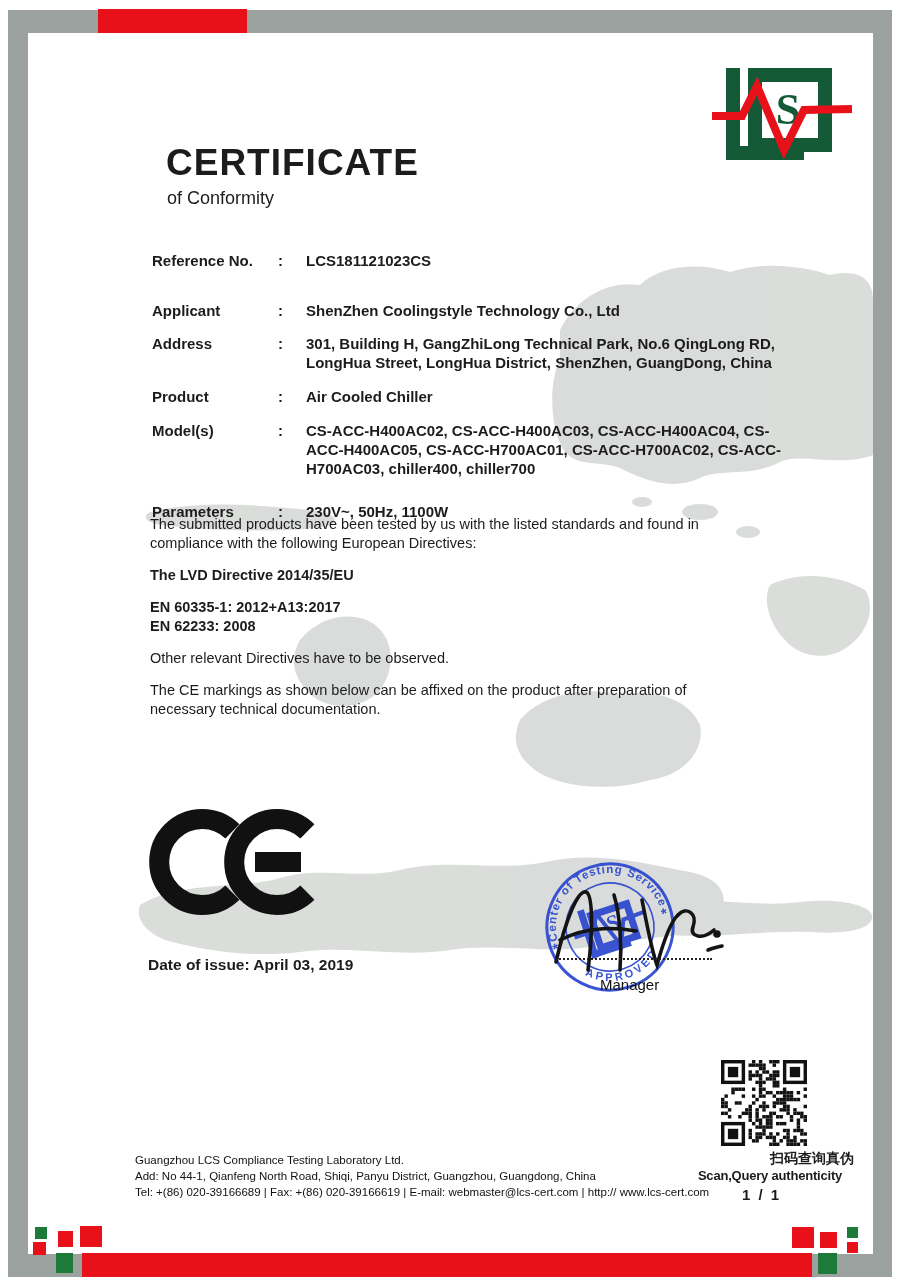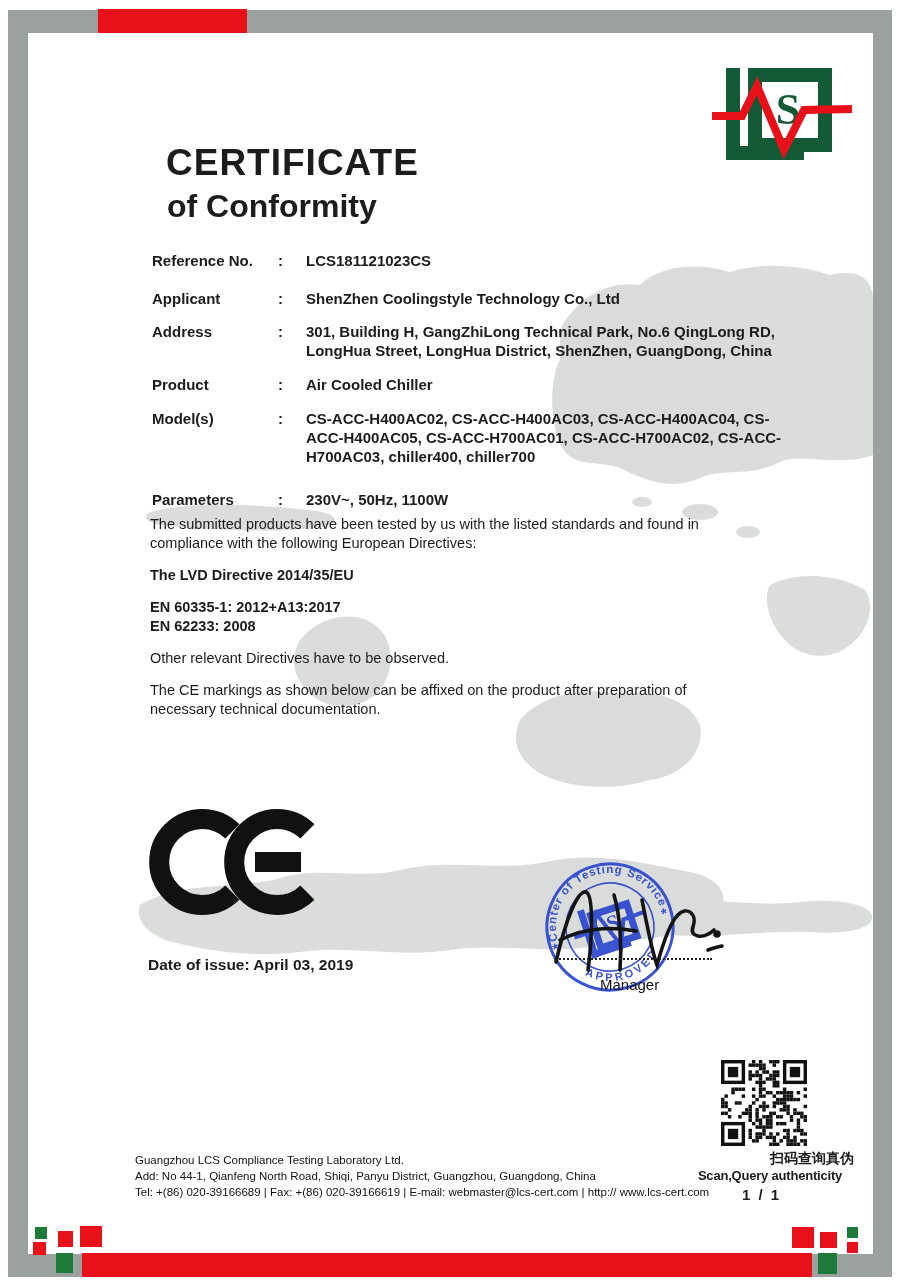--- a/index.html
+++ b/index.html
@@ -9,26 +9,26 @@
   .frame{position:absolute;background:#9ba19f;}
   .f-top{left:8px;top:10px;width:884px;height:23px;}
   .f-left{left:8px;top:10px;width:20px;height:1267px;}
   .f-right{left:873px;top:10px;width:19px;height:1267px;}
   .f-bottom{left:8px;top:1254px;width:884px;height:23px;}
   .deco{position:absolute;}
   .red{background:#e8111a;}
   .green{background:#1e7a38;}
   
   .title1{position:absolute;left:166px;top:142px;font-size:37px;font-weight:700;letter-spacing:1px;}
-  .title2{position:absolute;left:167px;top:188px;font-size:32px;font-weight:700;}
+  .title2{position:absolute;left:167px;top:188px;font-size:18px;font-weight:400;}
   
   .info{position:absolute;left:152px;top:251px;width:648px;font-size:15px;font-weight:700;line-height:19px;}
   .irow{display:grid;grid-template-columns:126px 28px 1fr;}
   .pre{white-space:pre-line;}
-  .gap19{margin-bottom:19px}.gap14{margin-bottom:14px}.gap15{margin-bottom:15px}.gap24{margin-bottom:24px}
+  .gap19{margin-bottom:31px}.gap14{margin-bottom:14px}.gap15{margin-bottom:15px}.gap24{margin-bottom:24px}
   
   .bodytxt{position:absolute;left:150px;top:515px;width:592px;font-size:14.5px;line-height:19px;}
   .bodytxt p{margin:0 0 13px 0;}
   .bold{font-weight:700;}
   
   .footer{position:absolute;left:135px;top:1152px;font-size:11.5px;line-height:16px;color:#111;}
   .qrcap{position:absolute;left:686px;top:1150px;width:168px;text-align:center;font-weight:700;}
   .qrcap .cn{font-size:14px;text-align:right;}
   .qrcap .en{font-size:13px;letter-spacing:-0.2px;}
   .pageno{position:absolute;left:742px;top:1186px;font-size:15px;font-weight:700;letter-spacing:2px;}

